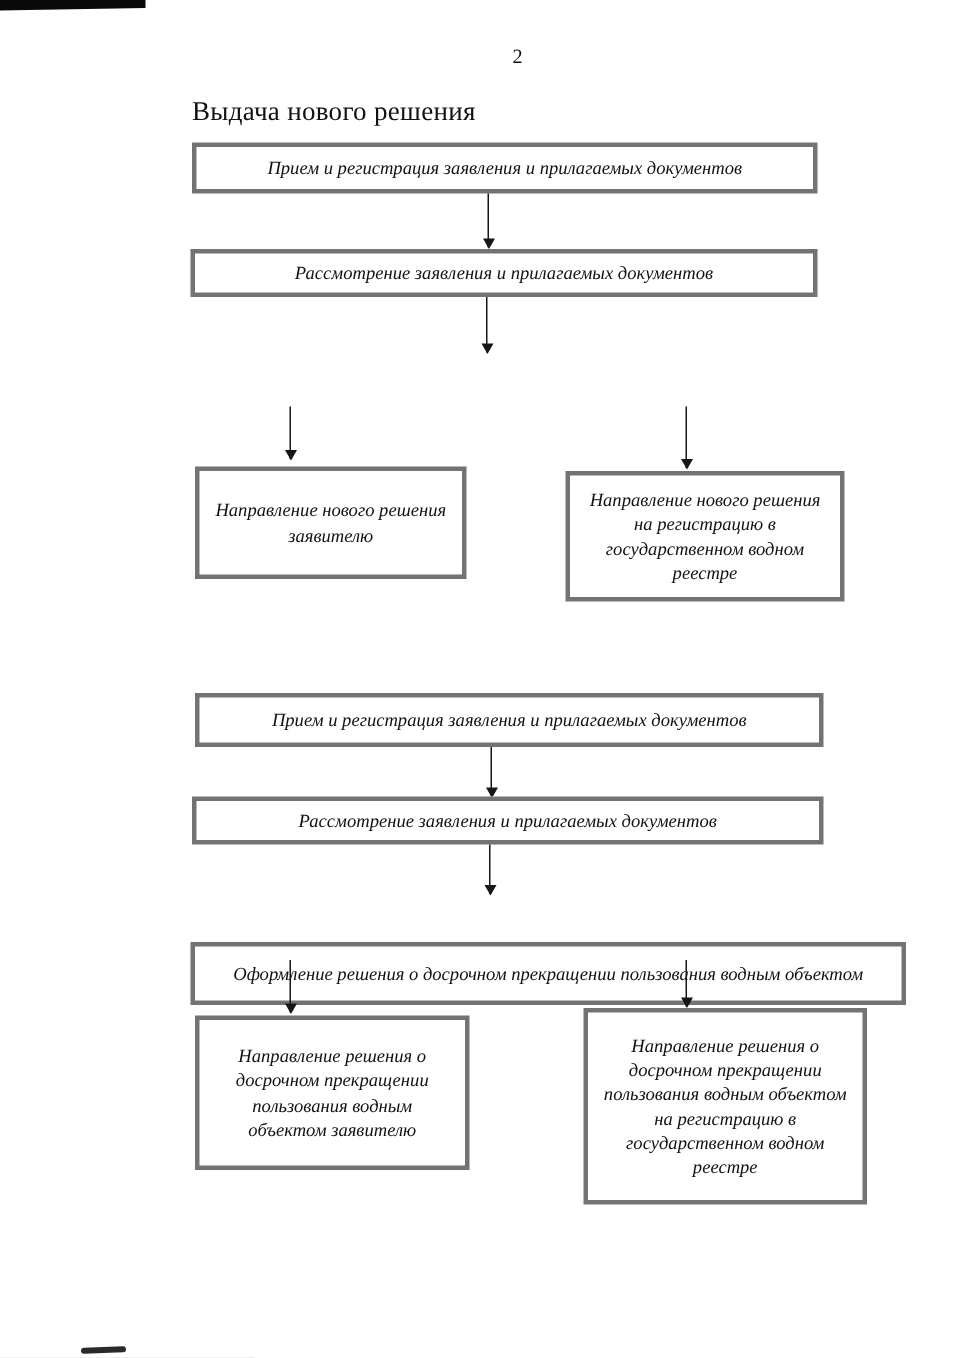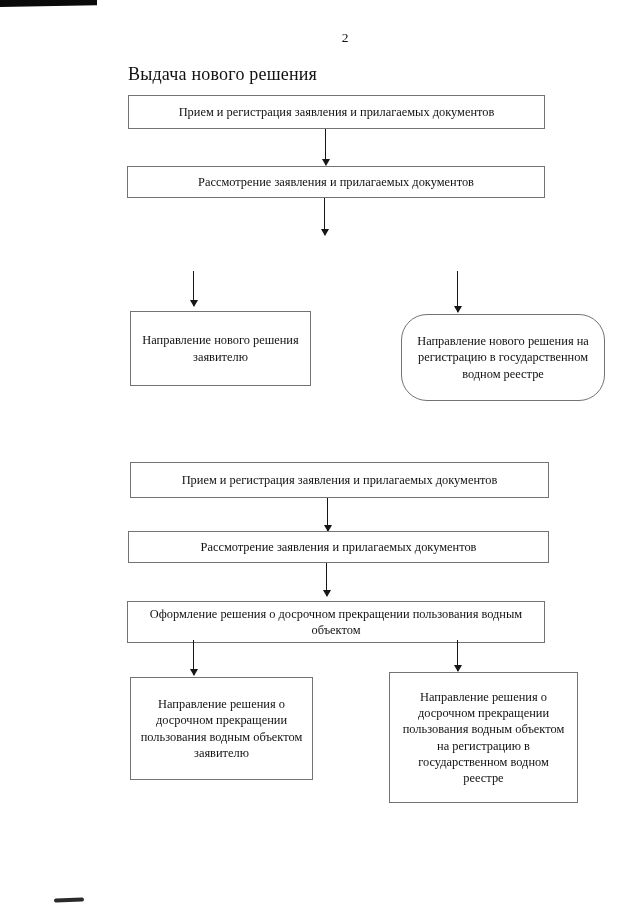--- a/index.html
+++ b/index.html
@@ -46,30 +46,31 @@
     font-size: 13.5px;
   }
   .chart-title {
     position: absolute;
     text-align: left;
     font-size: 18px;
     letter-spacing: 0.2px;
   }
   .box {
     position: absolute;
-    border: 1px solid #737373;
+    border: 3px solid #737373;
     background: #ffffff;
     display: flex;
     align-items: center;
     justify-content: center;
     text-align: center;
     font-size: 12.4px;
     line-height: 1.3;
     padding: 2px 8px;
     box-sizing: border-box;
+    font-style: italic;
   }
   .arrow {
     position: absolute;
     width: 0;
     border-left: 1.2px solid #161616;
   }
   .arrow::after {
     content: "";
     position: absolute;
     bottom: -1px;
@@ -100,32 +101,32 @@
   <div class="box" style="left:127px; top:166px; width:418px; height:32px;">Рассмотрение заявления и прилагаемых документов</div>
 
   <div class="arrow" style="left:324px; top:198px; height:37px;"></div>
 
 
   <div class="arrow" style="left:193px; top:271px; height:35px;"></div>
   <div class="arrow" style="left:457px; top:271px; height:41px;"></div>
 
   <div class="box" style="left:130px; top:311px; width:181px; height:75px;text-align:center;">Направление нового решения заявителю</div>
 
-  <div class="box" style="left:401px; top:314px; width:204px; height:87px;border-radius:26px;">Направление нового решения на регистрацию в государственном водном реестре</div>
+  <div class="box" style="left:377px; top:314px; width:186px; height:87px;">Направление нового решения на регистрацию в государственном водном реестре</div>
 
 
   <div class="box" style="left:130px; top:462px; width:419px; height:36px;">Прием и регистрация заявления и прилагаемых документов</div>
 
   <div class="arrow" style="left:327px; top:498px; height:33px;"></div>
 
   <div class="box" style="left:128px; top:531px; width:421px; height:32px;">Рассмотрение заявления и прилагаемых документов</div>
 
   <div class="arrow" style="left:326px; top:563px; height:33px;"></div>
 
-  <div class="box" style="left:127px; top:601px; width:418px; height:42px;">Оформление  решения о досрочном прекращении пользования водным объектом</div>
+  <div class="box" style="left:127px; top:628px; width:477px; height:42px;">Оформление  решения о досрочном прекращении пользования водным объектом</div>
 
   <div class="arrow" style="left:193px; top:640px; height:35px;"></div>
   <div class="arrow" style="left:457px; top:640px; height:31px;"></div>
 
   <div class="box" style="left:130px; top:677px; width:183px; height:103px;">Направление решения о досрочном прекращении пользования водным объектом заявителю</div>
 
   <div class="box" style="left:389px; top:672px; width:189px; height:131px;">Направление решения  о досрочном прекращении пользования водным объектом на регистрацию в государственном водном реестре</div>
 
 </div>
 

